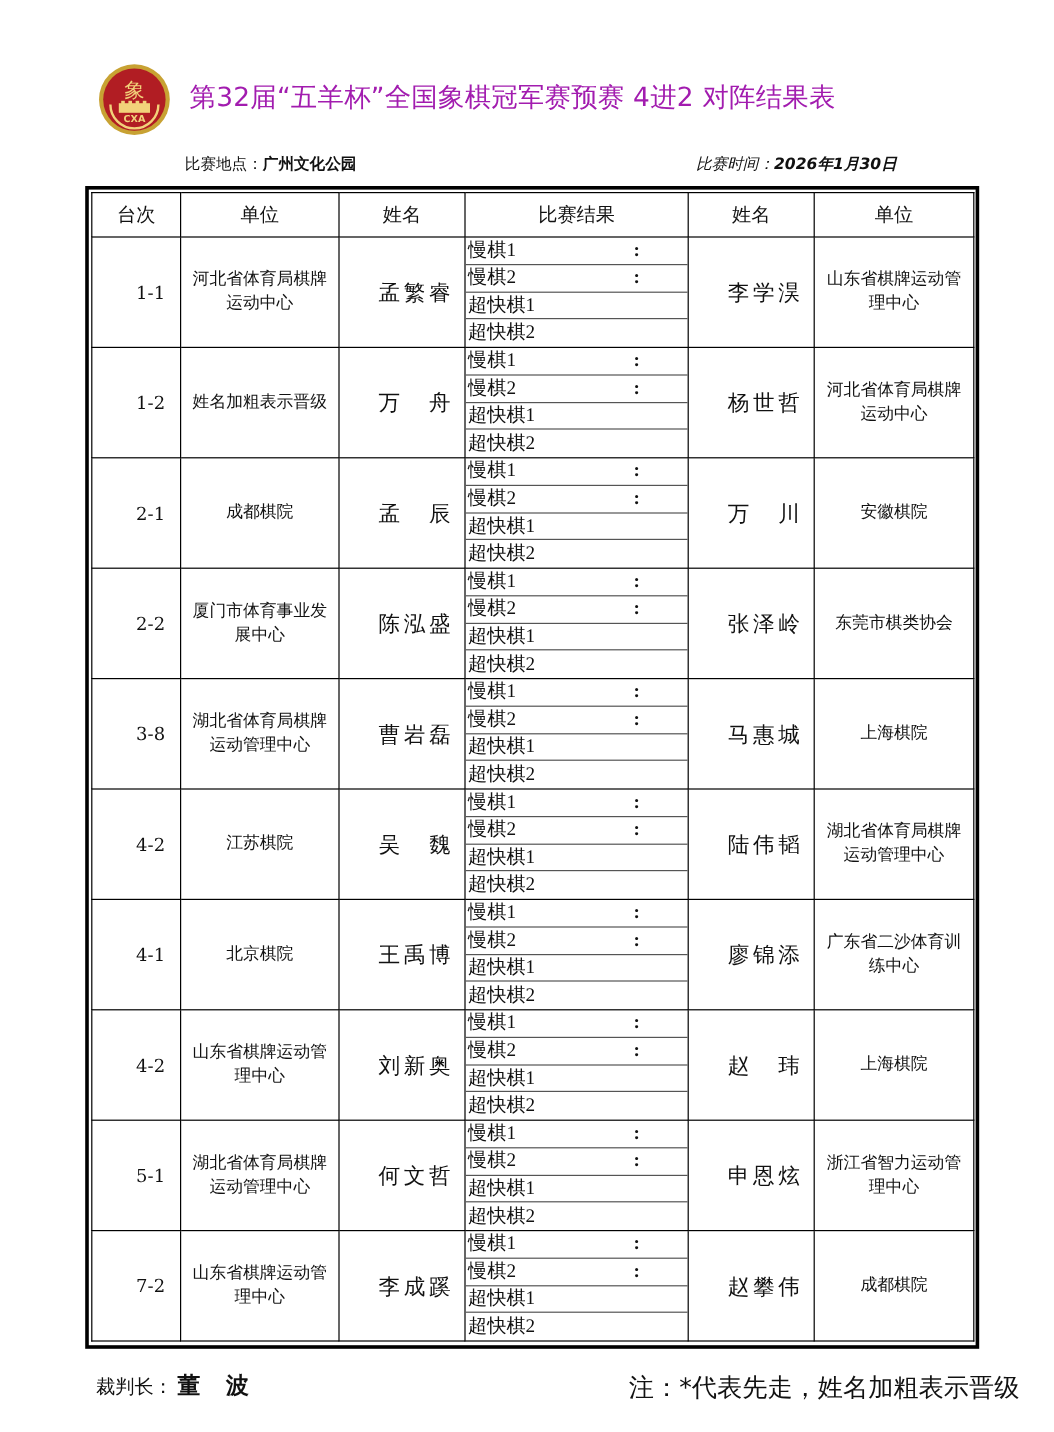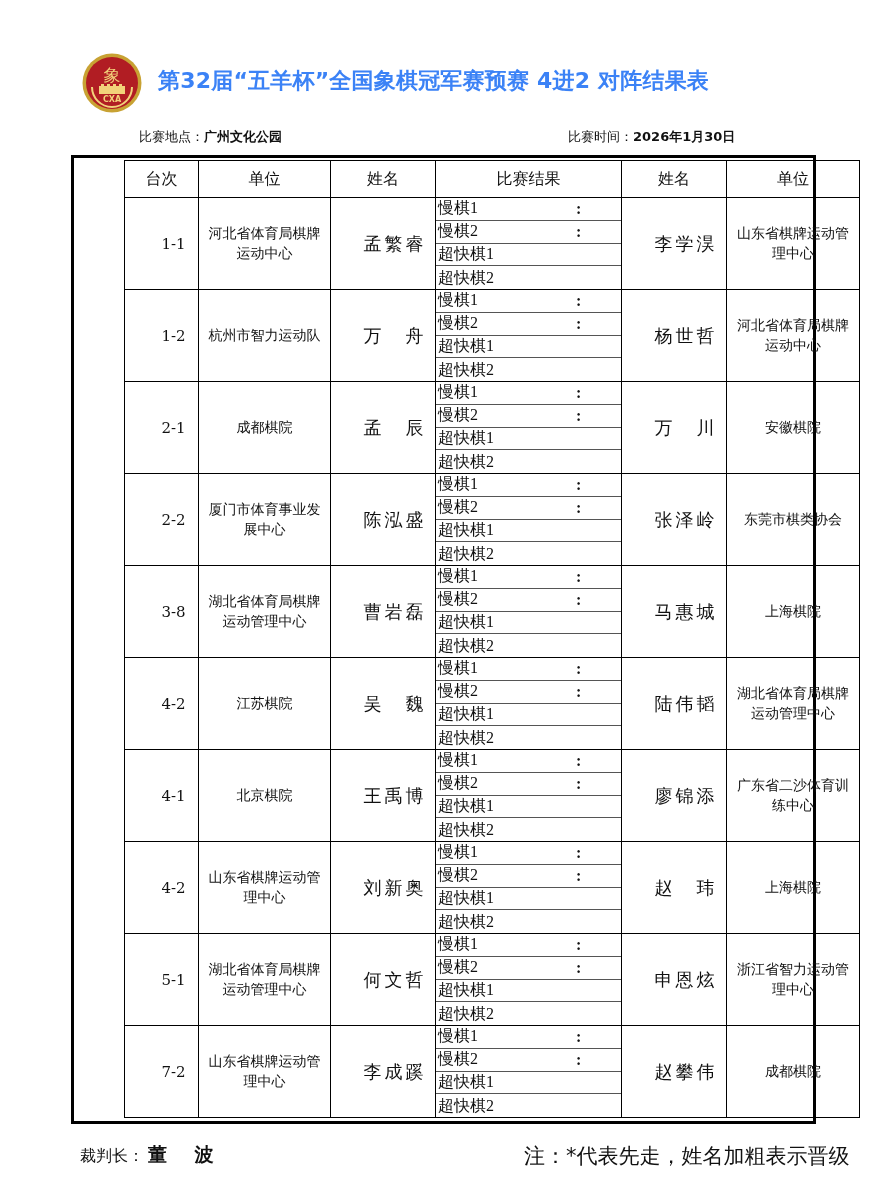--- a/index.html
+++ b/index.html
@@ -1,42 +1,42 @@
 <!DOCTYPE html>
 <html><head>
 <meta charset="utf-8">
 <style>
   html, body { margin: 0; padding: 0; background: #ffffff; }
   body { width: 878px; height: 1193px; position: relative; font-family: "DejaVu Serif", "Liberation Serif", serif; color: #111; overflow: hidden; }
 
   .logo { position: absolute; left: 82px; top: 53px; width: 60px; height: 60px; }
-  .title { position: absolute; left: 158px; top: 66px; font-family: "DejaVu Sans", "Liberation Sans", sans-serif; font-size: 22px; font-weight: bold; letter-spacing: 0.2px; white-space: nowrap; color: #3b82f6; }
+  .title { position: absolute; left: 158px; top: 66px; font-family: "DejaVu Sans", "Liberation Sans", sans-serif; font-size: 22px; font-weight: normal; letter-spacing: 0.2px; white-space: nowrap; color: #a21caf; }
 
   .meta { position: absolute; top: 128px; font-family: "DejaVu Sans", "Liberation Sans", sans-serif; font-size: 13px; white-space: nowrap; }
   .meta .lbl { font-weight: normal; }
   .meta .val { font-weight: bold; }
-  .meta.loc { left: 139px; }
-  .meta.time { left: 568px; }
+  .meta.loc { left: 154px; }
+  .meta.time { left: 580px; font-style: italic; }
 
   .table-wrap { position: absolute; left: 71px; top: 155px; width: 735px; height: 959px; border: 3px solid #000; padding: 2px; box-sizing: content-box; }
-  table.grid { border-collapse: collapse; width: 735px; table-layout: fixed; margin-left: 48px; }
+  table.grid { border-collapse: collapse; width: 735px; table-layout: fixed; }
   table.grid td, table.grid th { border: 1.5px solid #000; padding: 0; text-align: center; vertical-align: middle; }
   table.grid th { height: 36px; font-weight: normal; font-size: 16px; font-family: "DejaVu Sans", "Liberation Sans", sans-serif; }
   table.grid tr.match td { height: 91px; padding-left: 24px; }
   .board { font-size: 15px; font-family: "DejaVu Serif", "Liberation Serif", serif; }
   .unit { font-size: 14px; line-height: 20px; font-family: Liberation Mono, monospace; padding: 0 4px !important; }
   .name { font-size: 18px; font-family: "DejaVu Serif", "Liberation Serif", serif; letter-spacing: 3px; }
   .results { padding: 0 !important; vertical-align: top !important; }
   .res-line { height: 22.75px; box-sizing: border-box; border-bottom: 1.5px solid #555; display: flex; align-items: center; font-size: 16px; font-family: Liberation Serif, serif; position: relative; padding-left: 2px; text-align: left; }
-  .res-line:last-child { border-bottom: none; align-items: flex-end; }
+  .res-line:last-child { border-bottom: none; }
   .res-line .colon { position: absolute; left: 140px; font-weight: bold; }
 
   .footer { position: absolute; top: 1142px; font-size: 16px; font-family: "DejaVu Sans", "Liberation Sans", sans-serif; white-space: nowrap; }
   .footer.referee { left: 80px; }
-  .footer.referee .chief { font-weight: bold; font-family: Liberation Mono, monospace; font-size: 19px; letter-spacing: 8px; margin-left: 4px; }
+  .footer.referee .chief { font-weight: bold; font-family: Liberation Sans, sans-serif; font-size: 19px; letter-spacing: 8px; margin-left: 4px; }
   .footer.note { left: 524px; font-size: 21px; }
 </style>
 </head>
 <body>
 
 <svg class="logo" viewBox="0 0 60 60">
   <circle cx="30" cy="30" r="29.5" fill="#c8a233"></circle>
   <circle cx="30" cy="30" r="26" fill="#b11d23"></circle>
   <path d="M10 34 A20 20 0 0 0 50 34" stroke="#f2d27a" stroke-width="2" fill="none"></path>
   <rect x="17" y="33" width="26" height="8" fill="#f2d27a"></rect>
@@ -96,21 +96,21 @@
             </div>
             <div class="res-line">
               <span>超快棋2</span>
             </div>
           </td>
           <td class="name">李学淏</td>
           <td class="unit">山东省棋牌运动管理中心</td>
         </tr>
         <tr class="match">
           <td class="board">1-2</td>
-          <td class="unit">杭州市智力运动队</td>
+          <td class="unit">姓名加粗表示晋级</td>
           <td class="name">万　舟</td>
           <td class="results">
             <div class="res-line">
               <span>慢棋1</span>
               <span class="colon">:</span>
             </div>
             <div class="res-line">
               <span>慢棋2</span>
               <span class="colon">:</span>
             </div>

